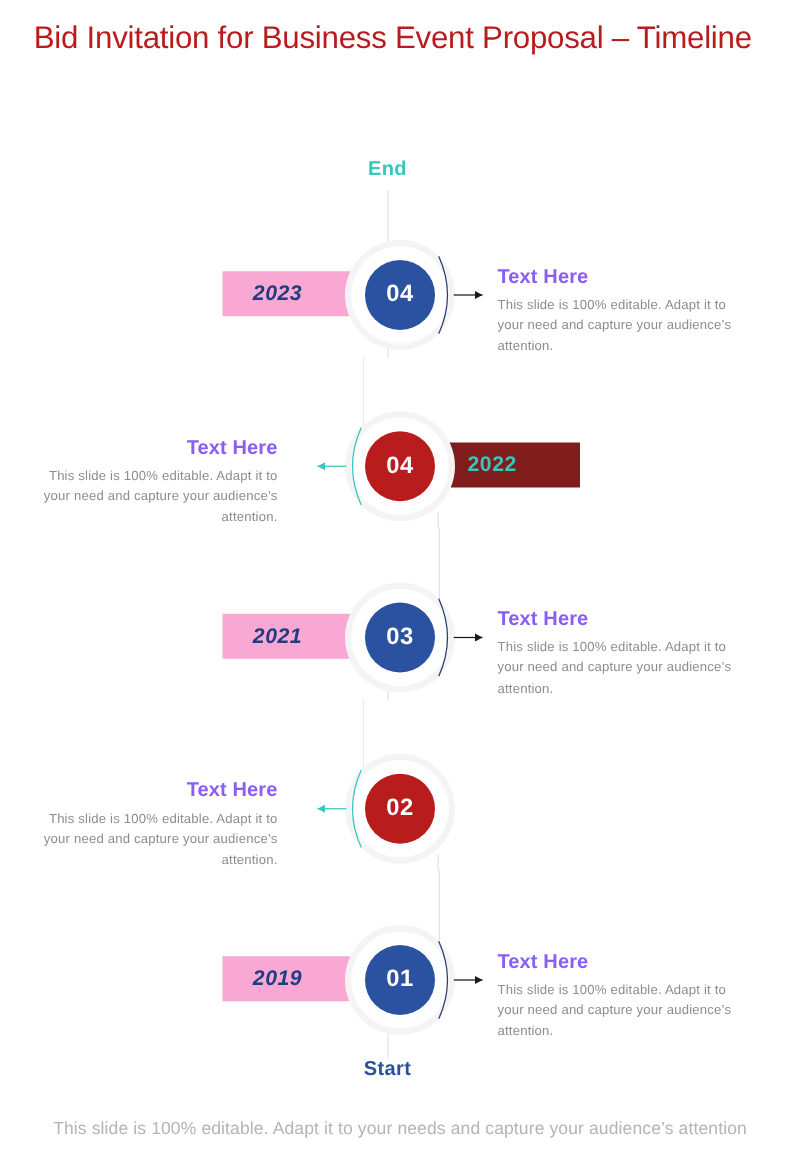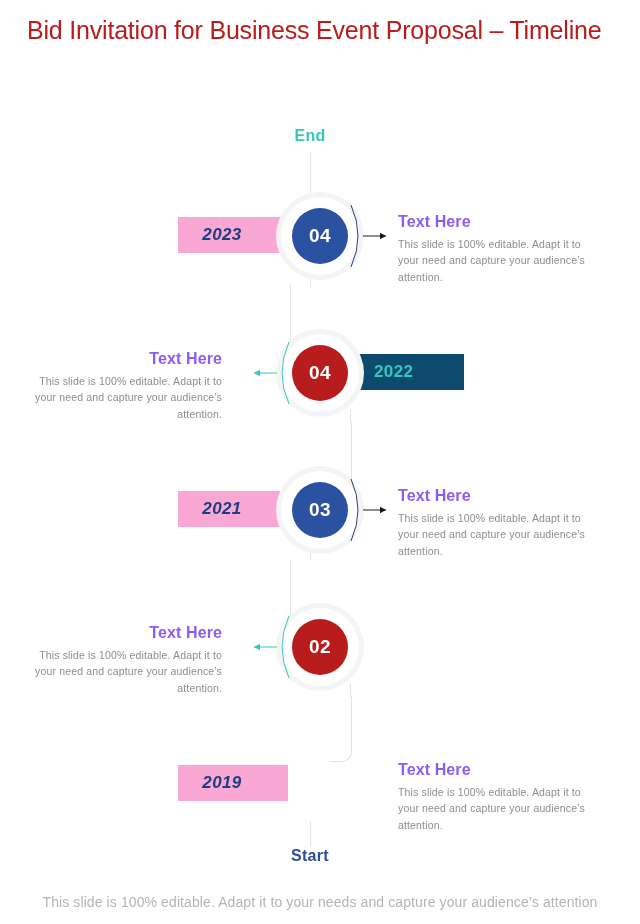--- a/index.html
+++ b/index.html
@@ -139,21 +139,21 @@
     background: #f9a8d4;
     color: #1f3d82;
     font-style: italic;
   }
   .pill-right {
     left: 352px;
     width: 112px;
     padding-left: 22px;
     text-align: left;
     box-sizing: border-box;
-    background: #0c4a6e;
+    background: #7f1d1d;
     color: #35c6bd;
   }
 
   
   .txt {
     position: absolute;
     top: 18px;
     width: 200px;
   }
   .txt-right { left: 398px; text-align: left; }
@@ -273,20 +273,29 @@
       </svg>
     </div>
     <div class="txt txt-left">
       <h3>Text Here</h3>
       <p>This slide is 100% editable. Adapt it to your need and capture your audience’s attention.</p>
     </div>
   </div>
 
   <div class="row blue" style="top:633px;">
     <div class="pill pill-left">2019</div>
+    <div class="node-wrap">
+      <div class="node-ring"></div>
+      <div class="node-circle">01</div>
+      <svg class="arc arc-right" viewBox="0 0 42 70">
+        <path d="M2 4 Q16 35 2 66" fill="none" stroke="#2a3f6e" stroke-width="1"></path>
+        <line x1="14" y1="35" x2="37" y2="35" stroke="#1a1a1a" stroke-width="1"></line>
+        <path d="M37 35 l-6 -3.2 v6.4 z" fill="#1a1a1a"></path>
+      </svg>
+    </div>
     <div class="txt txt-right">
       <h3>Text Here</h3>
       <p>This slide is 100% editable. Adapt it to your need and capture your audience’s attention.</p>
     </div>
   </div>
 
   <div class="cap-label cap-start">Start</div>
 
 </div>
 

